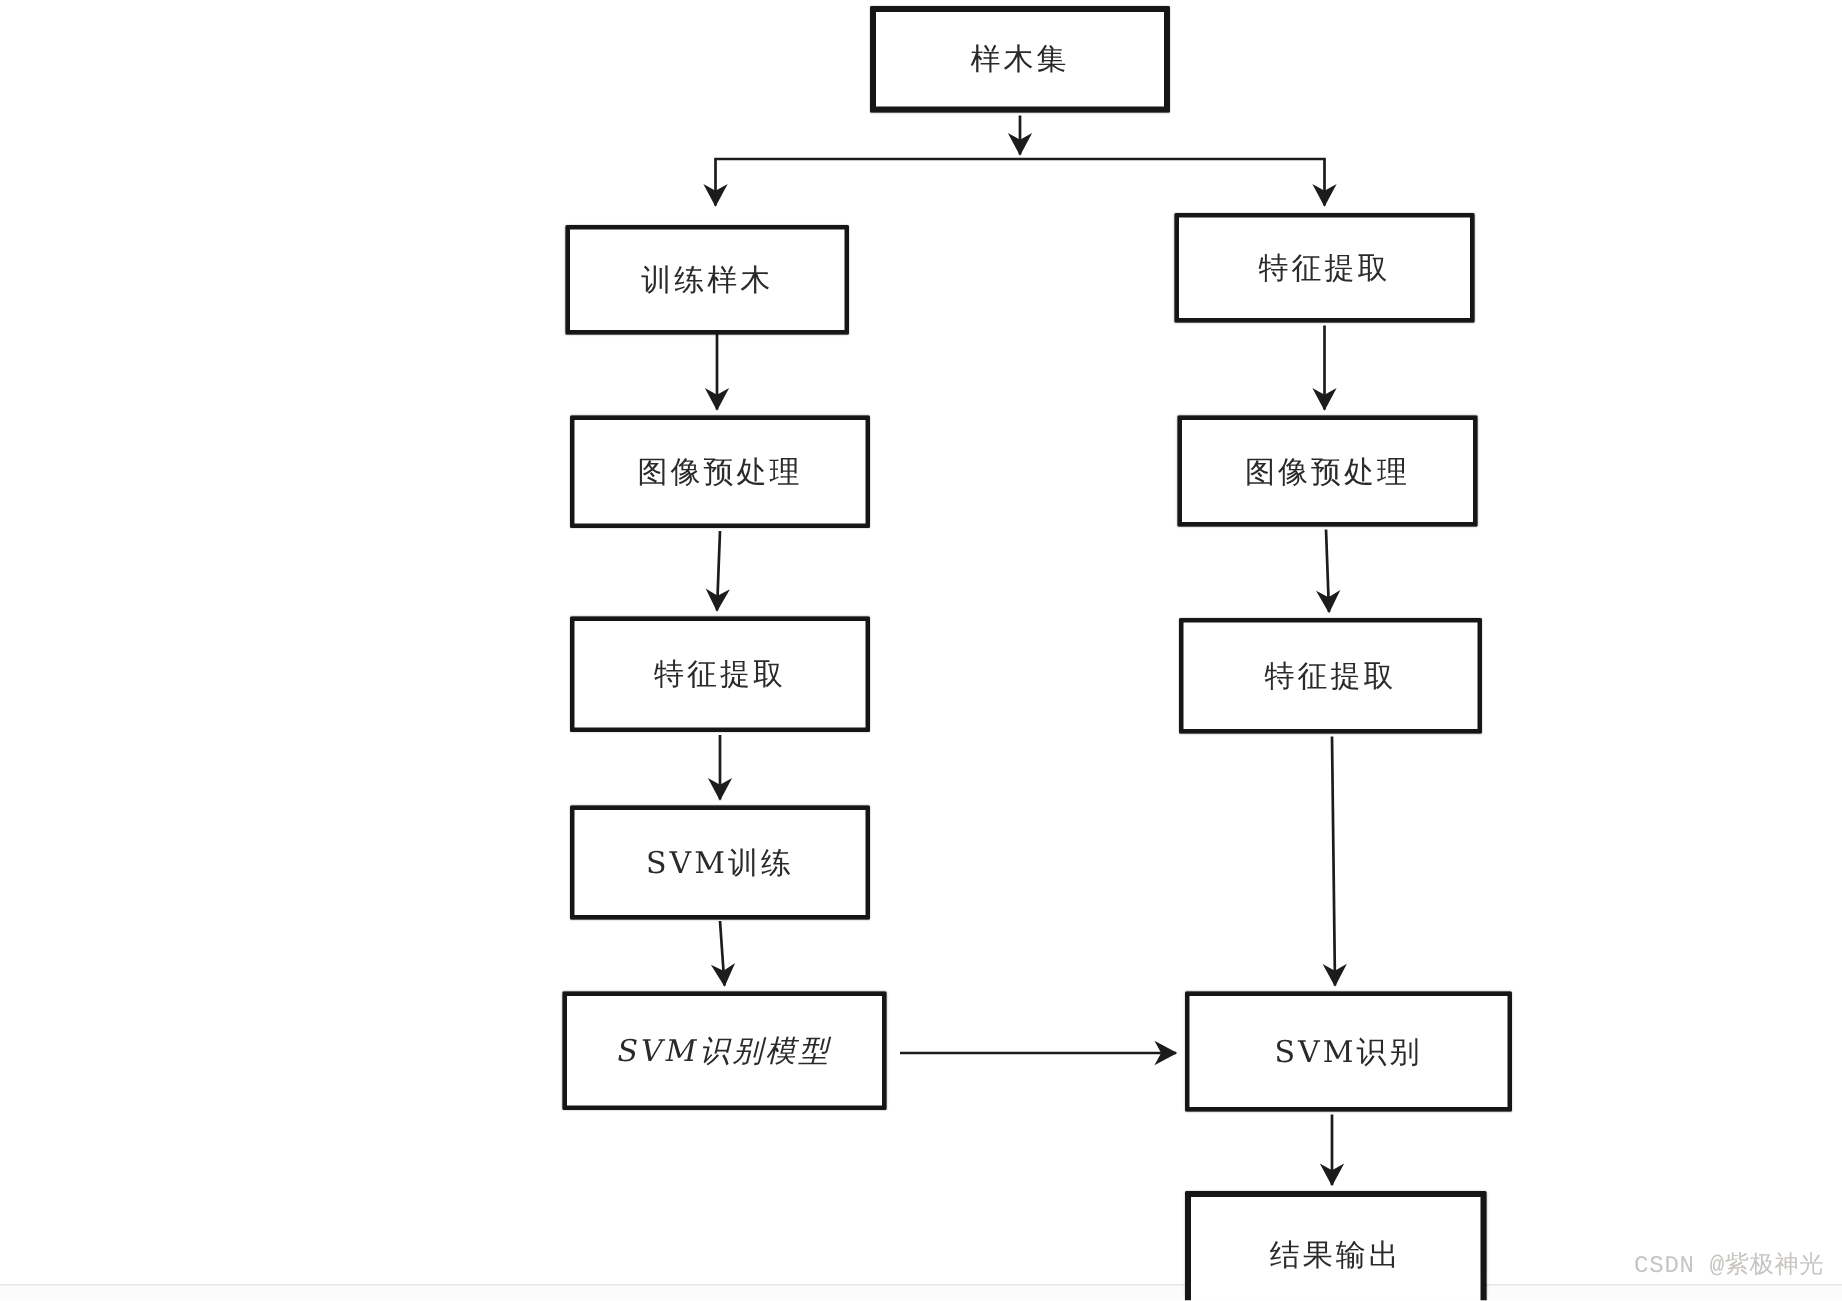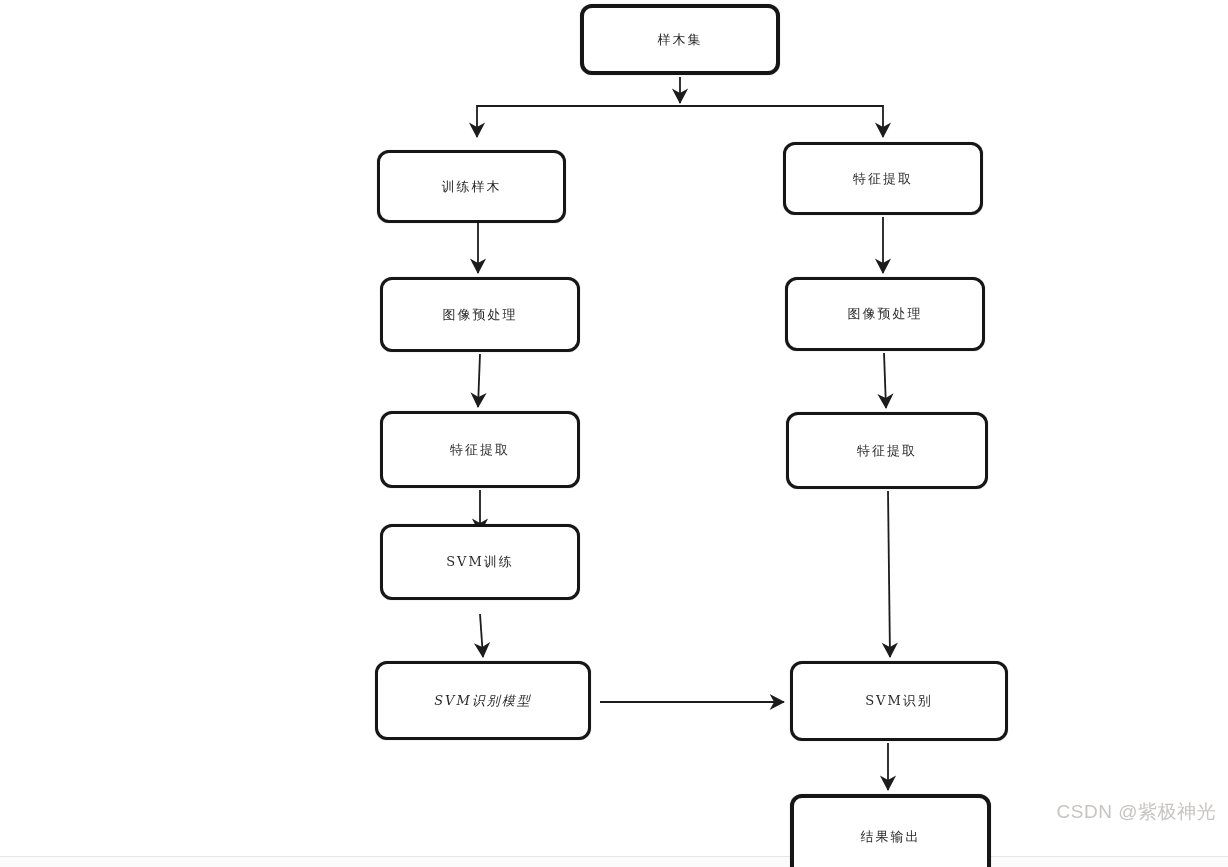--- a/index.html
+++ b/index.html
@@ -21,33 +21,33 @@
     top: 0;
     z-index: 1;
   }
   #nodes .flow-node {
     position: absolute;
     box-sizing: border-box;
     background: #ffffff;
     display: flex;
     align-items: center;
     justify-content: center;
-    font-size: 13px;
+    font-size: 20px;
     letter-spacing: 2px;
     color: #2a2a2a;
     z-index: 2;
-    border-radius: 12px;
+    border-radius: 1px;
     box-shadow: 0 0 1px rgba(0,0,0,0.45);
   }
   #watermark {
     position: absolute;
-    top: 799px;
+    top: 833px;
     right: 12px;
-    font-family: Liberation Sans, sans-serif;
-    font-size: 19px;
+    font-family: Liberation Mono, monospace;
+    font-size: 16px;
     letter-spacing: 0.5px;
     z-index: 3;
   }
   #page-bottom-strip {
     position: absolute;
     left: 0;
     top: 856px;
     width: 100%;
     height: 11px;
     border-top: 1px solid #e6e6e6;
@@ -82,21 +82,21 @@
   </svg>
 
   <div id="nodes">
       <div class="flow-node" style="left: 580px; top: 4px; width: 200px; height: 71px; border: 4px solid rgb(22, 22, 22); background: rgb(255, 255, 255); color: rgb(42, 42, 42);">样木集</div>
       <div class="flow-node" style="left: 377px; top: 150px; width: 189px; height: 73px; border: 3px solid rgb(22, 22, 22); background: rgb(255, 255, 255); color: rgb(42, 42, 42);">训练样木</div>
       <div class="flow-node" style="left: 783px; top: 142px; width: 200px; height: 73px; border: 3px solid rgb(22, 22, 22); background: rgb(255, 255, 255); color: rgb(42, 42, 42);">特征提取</div>
       <div class="flow-node" style="left: 380px; top: 277px; width: 200px; height: 75px; border: 3px solid rgb(22, 22, 22); background: rgb(255, 255, 255); color: rgb(42, 42, 42);">图像预处理</div>
       <div class="flow-node" style="left: 785px; top: 277px; width: 200px; height: 74px; border: 3px solid rgb(22, 22, 22); background: rgb(255, 255, 255); color: rgb(42, 42, 42);">图像预处理</div>
       <div class="flow-node" style="left: 380px; top: 411px; width: 200px; height: 77px; border: 3px solid rgb(22, 22, 22); background: rgb(255, 255, 255); color: rgb(42, 42, 42);">特征提取</div>
       <div class="flow-node" style="left: 786px; top: 412px; width: 202px; height: 77px; border: 3px solid rgb(22, 22, 22); background: rgb(255, 255, 255); color: rgb(42, 42, 42);">特征提取</div>
-      <div class="flow-node" style="left: 380px; top: 524px; width: 200px; height: 76px; border: 3px solid rgb(22, 22, 22); background: rgb(255, 255, 255); color: rgb(42, 42, 42);">SVM训练</div>
+      <div class="flow-node" style="left: 380px; top: 537px; width: 200px; height: 76px; border: 3px solid rgb(22, 22, 22); background: rgb(255, 255, 255); color: rgb(42, 42, 42);">SVM训练</div>
       <div class="flow-node" style="left: 375px; top: 661px; width: 216px; height: 79px; border: 3px solid rgb(22, 22, 22); background: rgb(255, 255, 255); color: rgb(42, 42, 42); font-style: italic;">SVM识别模型</div>
       <div class="flow-node" style="left: 790px; top: 661px; width: 218px; height: 80px; border: 3px solid rgb(22, 22, 22); background: rgb(255, 255, 255); color: rgb(42, 42, 42);">SVM识别</div>
       <div class="flow-node" style="left: 790px; top: 794px; width: 201px; height: 85px; border: 4px solid rgb(22, 22, 22); background: rgb(255, 255, 255); color: rgb(42, 42, 42);">结果输出</div>
     </div>
 
   <div id="page-bottom-strip" style="border-top-color: rgb(230, 230, 230);"></div>
 
   <div id="watermark" style="color: rgb(199, 196, 193);">CSDN @紫极神光</div>
 
 </div>

